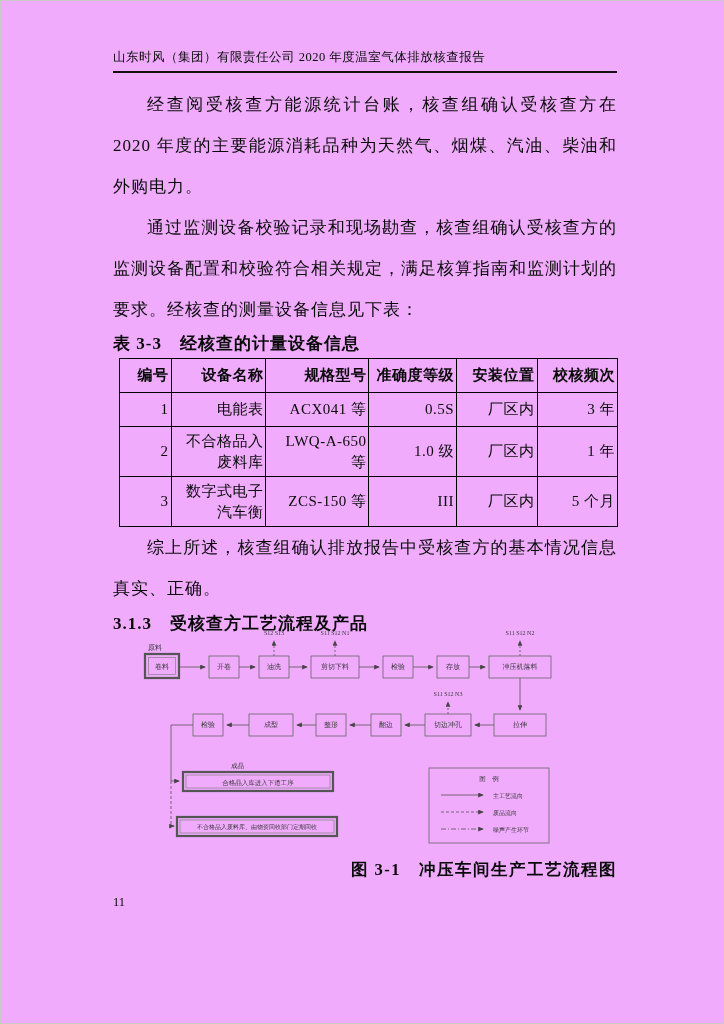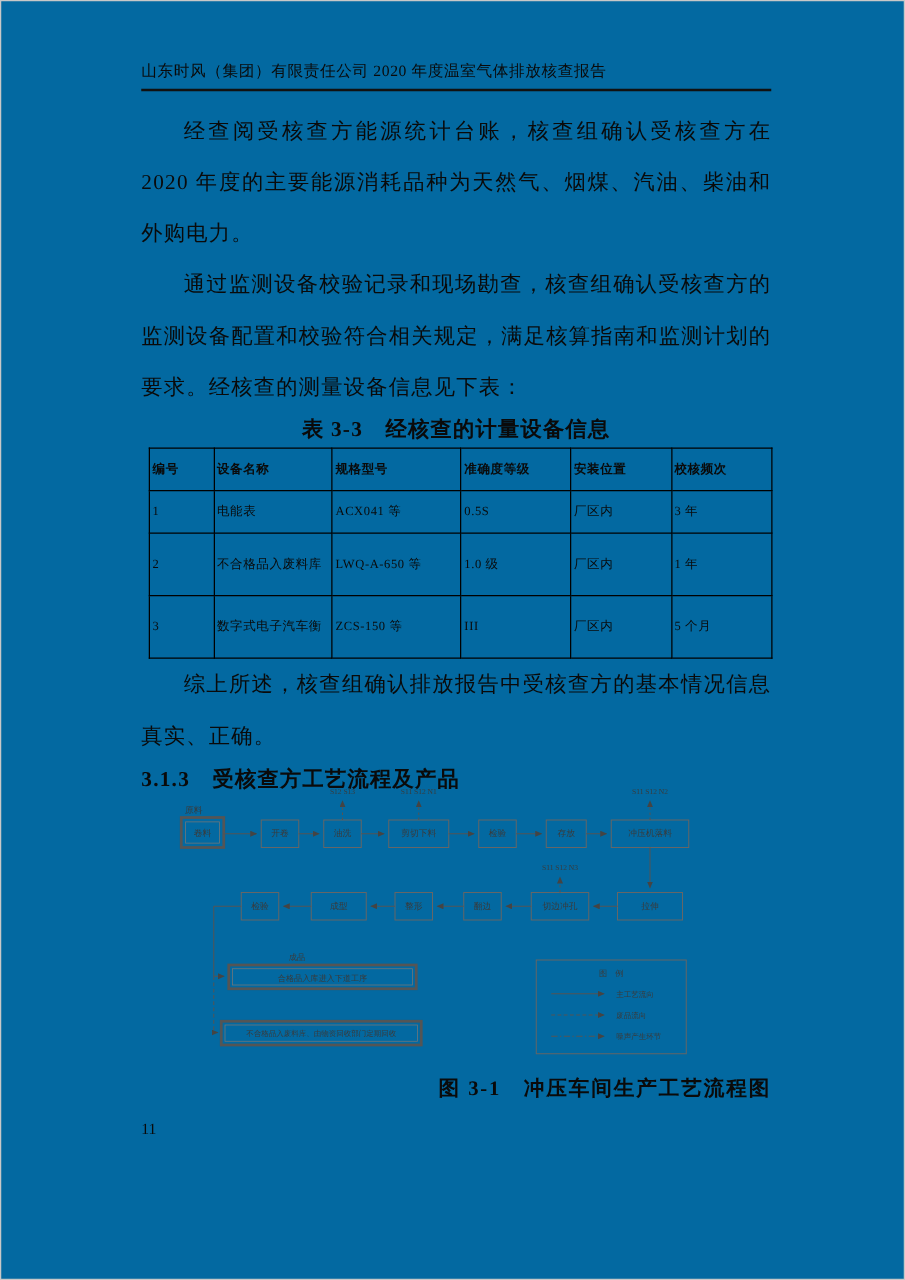--- a/index.html
+++ b/index.html
@@ -1,19 +1,19 @@
 <!DOCTYPE html>
 <html><head>
 <meta charset="utf-8">
 <style>
   html,body{margin:0;padding:0;background:#888;}
   .page{
     position:relative;
     width:724px;height:1024px;
-    background:#0369a1;
+    background:#f0abfc;
     border:1px solid #c8c8c8;
     box-sizing:border-box;
     font-family:"Liberation Serif","DejaVu Serif",serif;
     color:#0a0a0a;
     overflow:hidden;
   }
   .header{
     margin:48px 106px 0 112px;
     font-size:12.5px;
     letter-spacing:.5px;
@@ -24,33 +24,33 @@
   .para{
     margin:0;
     font-size:17px;
     letter-spacing:1px;
     line-height:41px;
     text-align:justify;
     text-indent:2em;
   }
   .para.first{margin-top:11px;}
   .tbl-caption{
-    font-size:17px;font-weight:bold;text-align:center;
+    font-size:17px;font-weight:bold;
     line-height:28px;margin:0;letter-spacing:1px;
   }
   table.meter{
     border-collapse:collapse;
     width:499px;
     margin:0 0 0 6px;
     table-layout:fixed;
   }
   table.meter th,table.meter td{
     border:1.6px solid #000;
-    text-align:left;vertical-align:middle;
-    font-size:10px;letter-spacing:.5px;
+    text-align:right;vertical-align:middle;
+    font-size:15px;letter-spacing:.5px;
     padding:2px 2px;line-height:21px;margin-top:16px;
   }
   table.meter th{font-weight:bold;height:29px;}
   tr.r1 td{height:29px;}
   tr.r2 td,tr.r3 td{height:45px;}
   .c-no{width:50px;}.c-name{width:92px;}.c-model{width:100px;}
   .c-acc{width:85px;}.c-loc{width:78px;}.c-freq{width:78px;}
   .sec-heading{
     font-size:17px;font-weight:bold;letter-spacing:1px;
     line-height:30px;margin:0;

